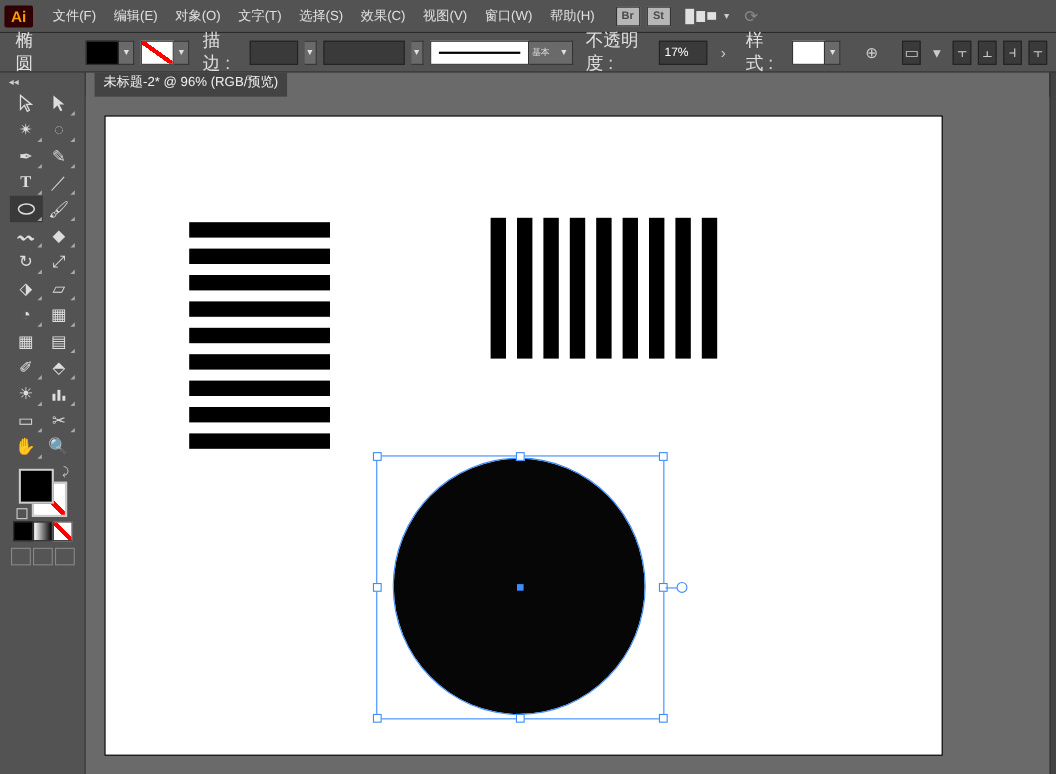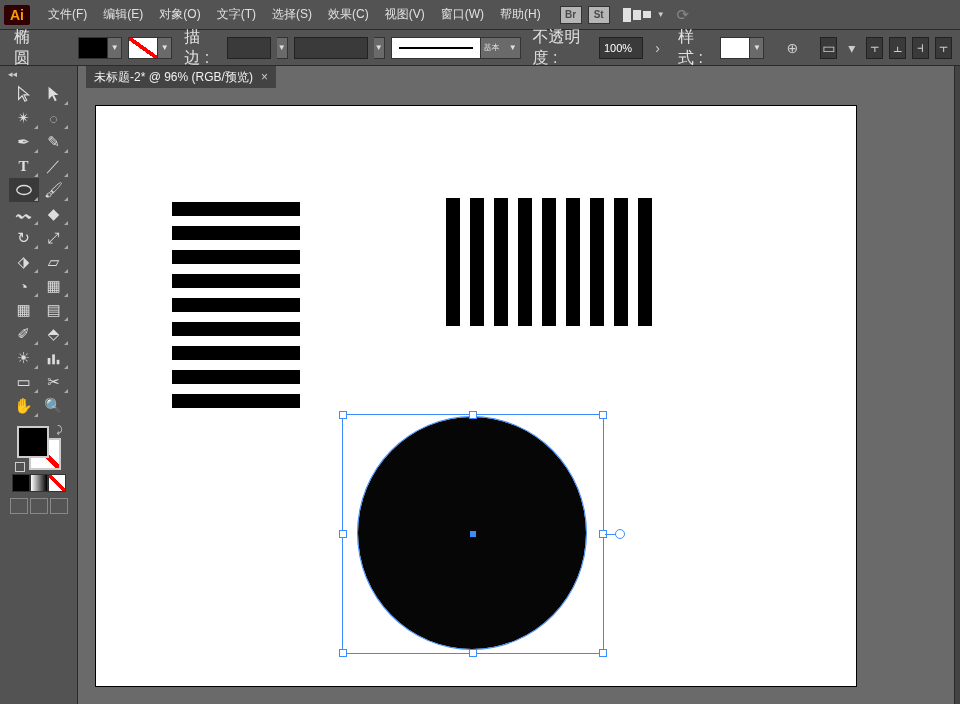--- a/index.html
+++ b/index.html
@@ -49,21 +49,21 @@
 .mini-sw.grad { background: linear-gradient(to right, #fff, #000); }
 .mini-sw.none { background: #fff; position: relative; }
 .mini-sw.none::after { content: ""; position: absolute; inset: 0; background: linear-gradient(to top right, transparent 42%, red 42%, red 58%, transparent 58%); }
 
 .draw-modes { display: flex; gap: 2px; margin-top: 6px; }
 .draw-mode { width: 18px; height: 16px; border: 1px solid #888; background: #555; }
 
 .canvas-area { flex: 1; display: flex; flex-direction: column; background: #6a6a6a; }
 .tab-strip { height: 22px; display: flex; align-items: stretch; }
 .tab-spacer-left { width: 8px; }
-.doc-tab { background: #434343; color: #f0f0f0; font-size: 12px; display: flex; align-items: center; padding: 0 8px; gap: 8px; }
+.doc-tab { background: #434343; color: #f0f0f0; font-size: 12px; display: flex; align-items: center; padding: 0 8px; gap: 8px; flex-direction: column; }
 .tab-close { font-size: 12px; color: #ccc; }
 .canvas-wrap { flex: 1; background: #6a6a6a; padding: 18px 0 0 18px; position: relative; overflow: hidden; }
 .artboard { width: 760px; height: 580px; background: #fff; position: relative; box-shadow: 0 0 0 1px #000; }
 
 .hstripes { position: absolute; left: 76px; top: 96px; display: flex; flex-direction: column; gap: 10px; }
 .hbar { width: 128px; height: 14px; background: #000; }
 
 .vstripes { position: absolute; left: 350px; top: 92px; display: flex; gap: 10px; }
 .vbar { width: 14px; height: 128px; background: #000; }
 
@@ -123,21 +123,21 @@
   <div class="opt-arrow">▼</div>
   <div class="opt-field" style="width:96px"></div>
   <div class="opt-arrow">▼</div>
   <div style="display:flex">
     <div class="stroke-preview">
         <div class="stroke-line"></div>
       </div>
     <div class="opt-arrow" style="width:40px;justify-content:space-between;padding:0 3px"><span>基本</span>▼</div>
   </div>
   <div class="opt-label">不透明度 :</div>
-  <div class="opt-field">100%</div>
+  <div class="opt-field">17%</div>
   <div class="opt-icon">›</div>
   <div class="opt-label">样式 :</div>
   <div style="display:flex">
     <div class="opt-swatch white"></div>
       <div class="opt-arrow">▼</div>
   </div>
   <div style="width:10px"></div>
   <div class="opt-icon">⊕</div>
   <div style="width:10px"></div>
   <div class="opt-icon boxed">▭</div>

